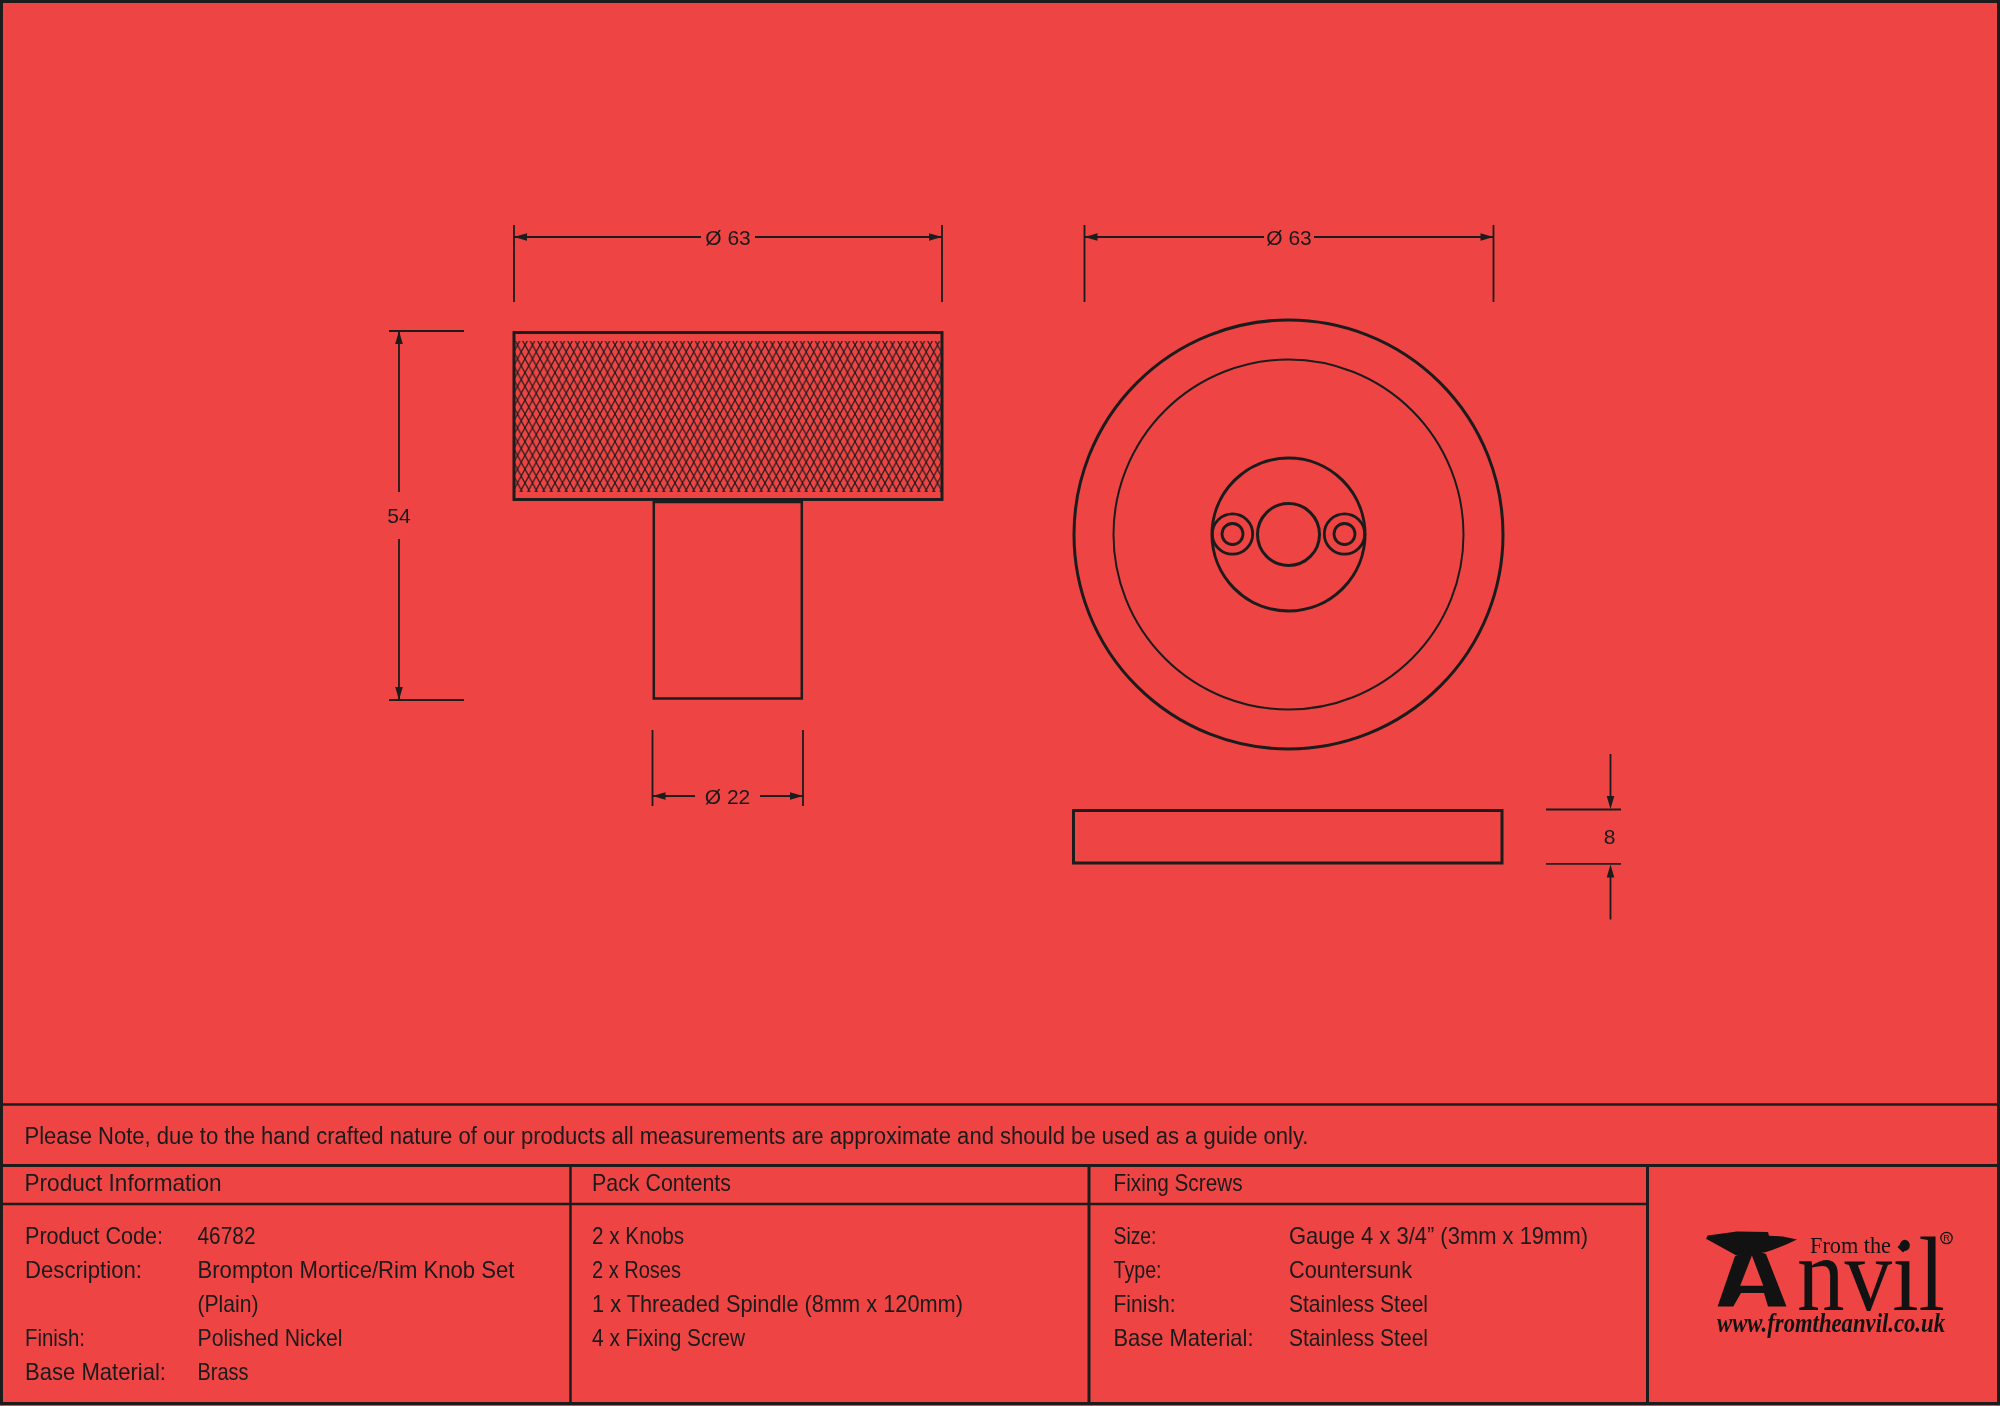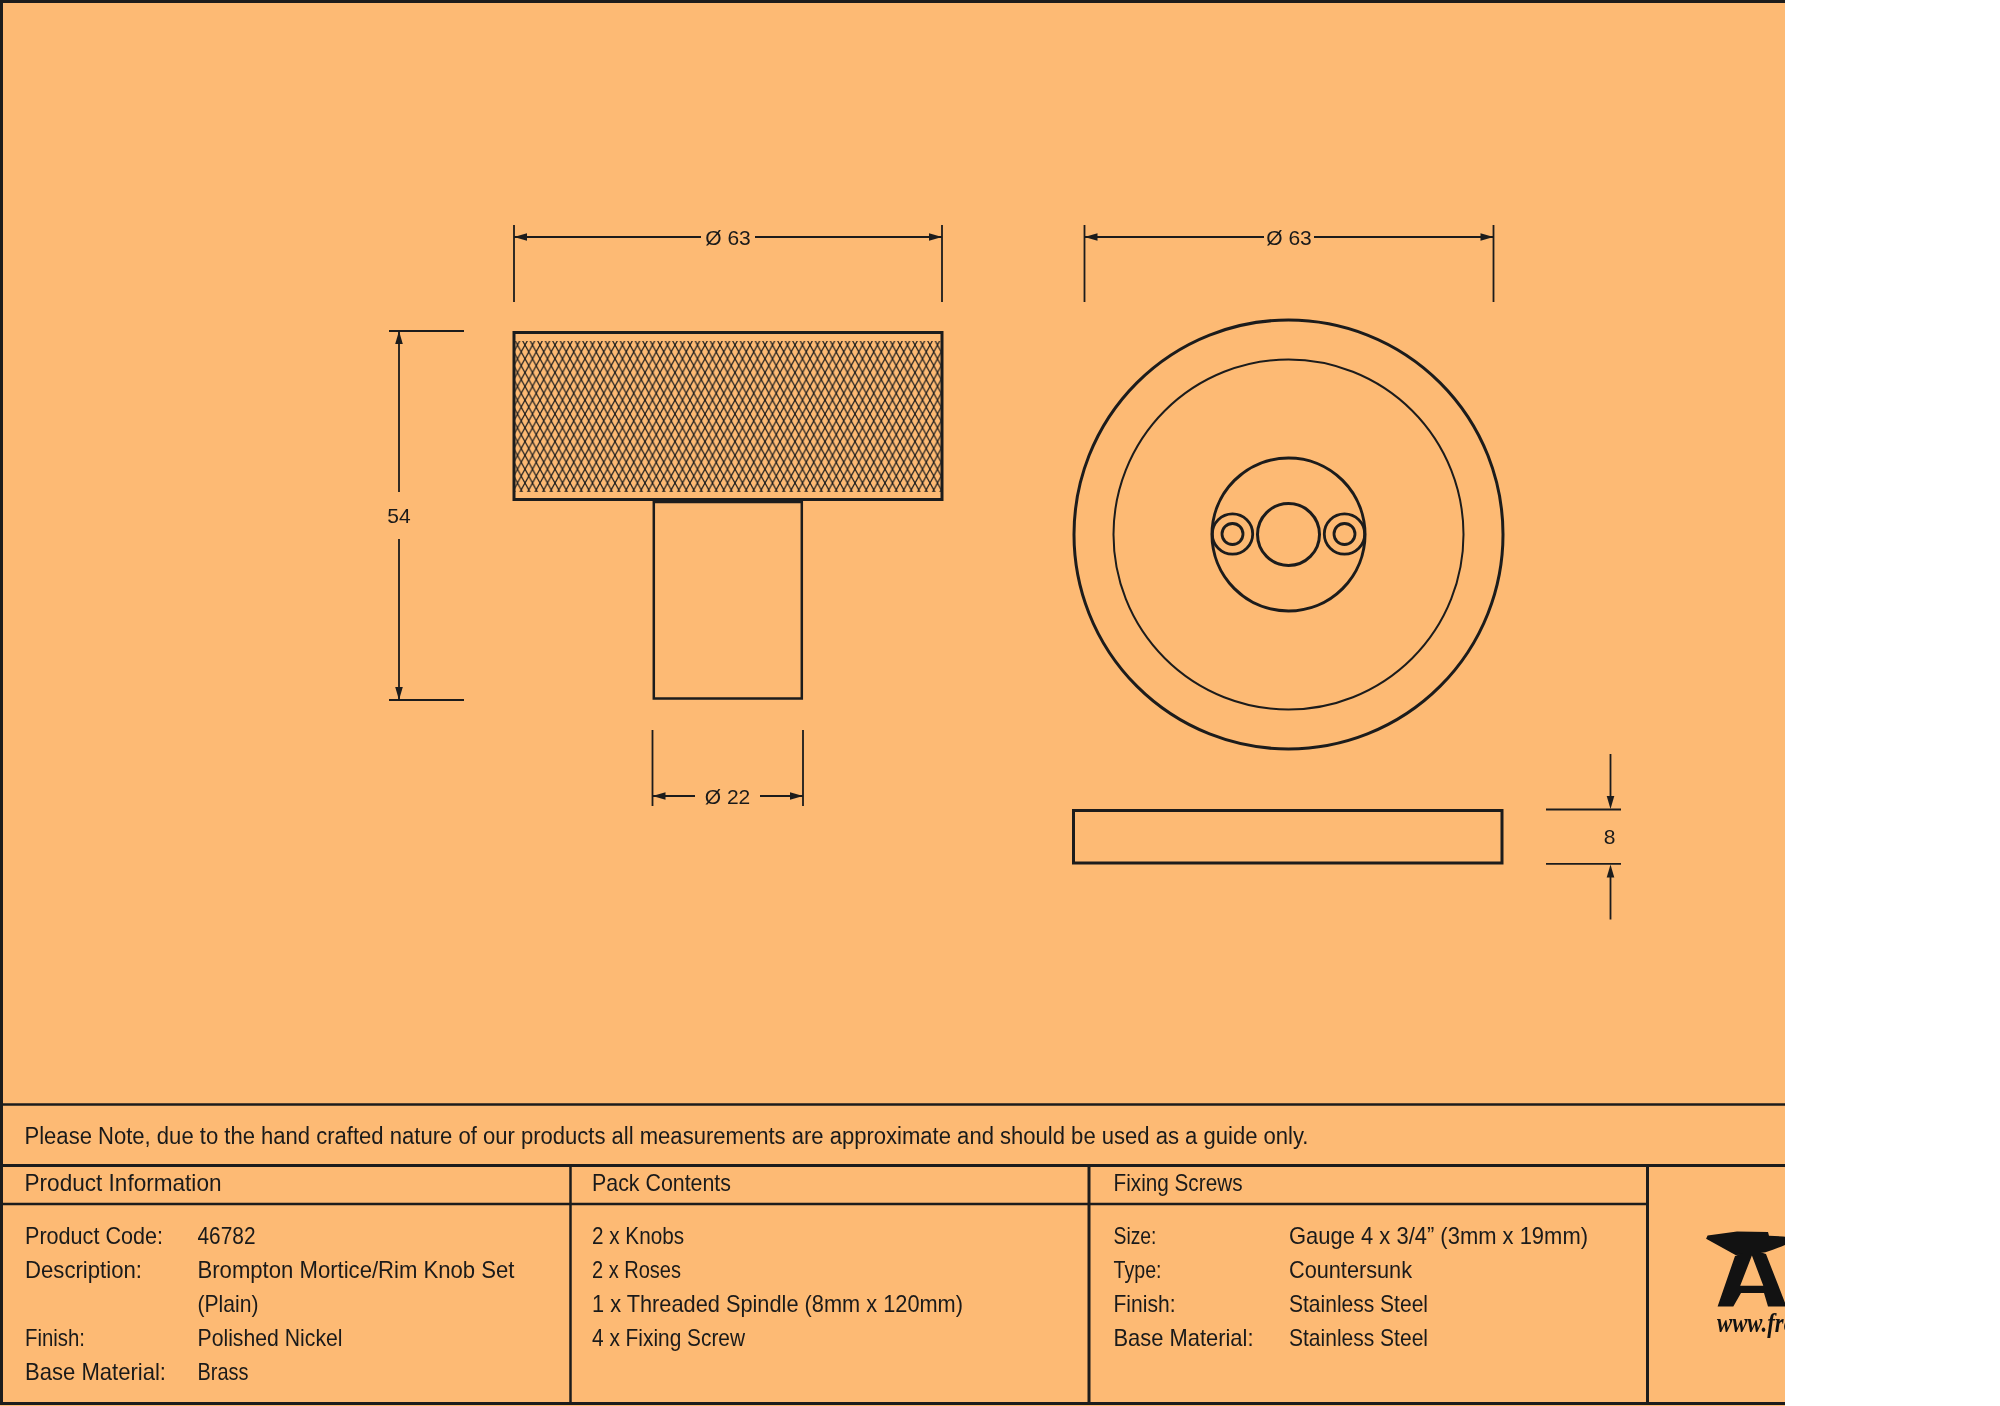--- a/index.html
+++ b/index.html
@@ -1,16 +1,16 @@
 <!DOCTYPE html>
 <html><head>
 <meta charset="utf-8">
 <style>
   html,body{margin:0;padding:0;background:#fff;}
-  #page{position:relative;width:1785px;height:1406px;background:#fdba74;overflow:hidden;}
+  #page{position:relative;width:2000px;height:1406px;background:#ef4444;overflow:hidden;}
 </style>
 </head>
 <body>
 <div id="page">
 <svg id="art" width="2000" height="1406" viewBox="0 0 2000 1406">
   <defs>
     <pattern id="knurl" width="7.5" height="13.8" patternUnits="userSpaceOnUse">
       <path d="M-1,-1.84 L8.5,15.64 M8.5,-1.84 L-1,15.64" stroke="#1c1c1c" stroke-width="1.25" fill="none"></path>
     </pattern>
   </defs>

